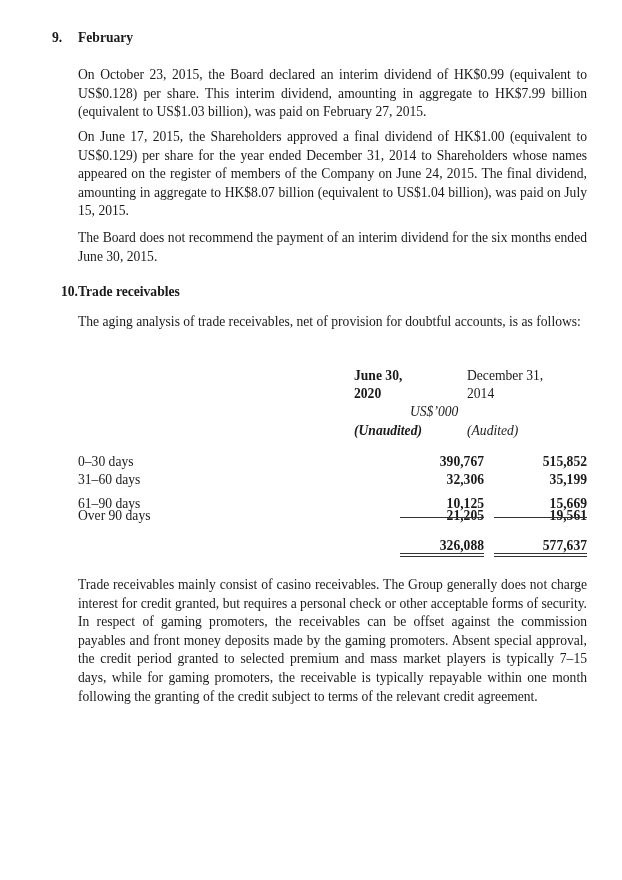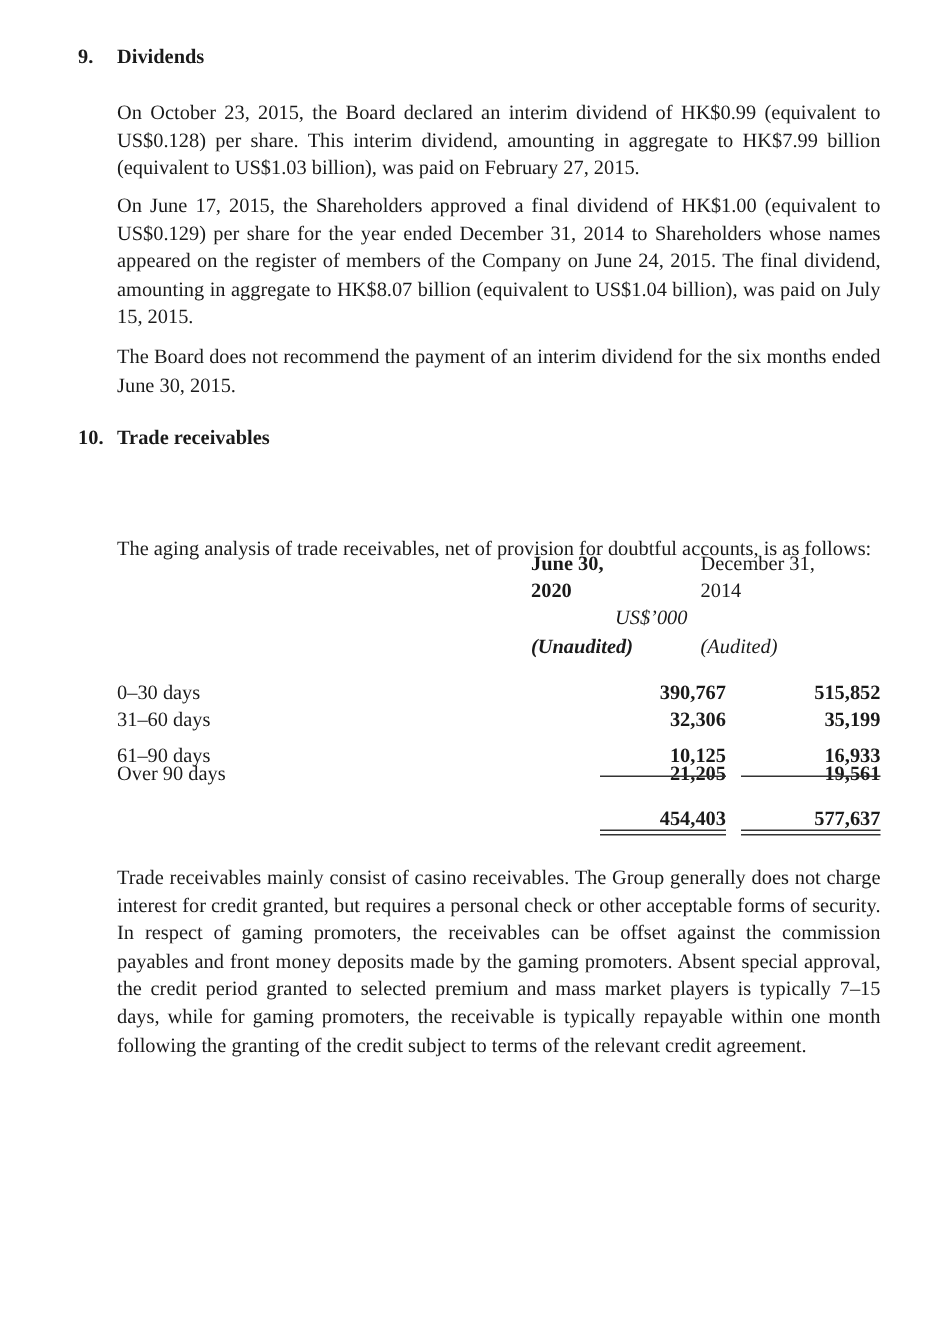--- a/index.html
+++ b/index.html
@@ -36,31 +36,31 @@
   .pagenum {
     position: absolute; top: 880px; left: 0; width: 622px; text-align: right;
     font-size: 11px; color: #333;
   }
 </style>
 </head>
 <body>
 
 <div class="heading" style="top:30px;">
   <span class="num">9.</span>
-  <span>Dividends</span>
+  <span>February</span>
 </div>
 <p class="para" style="top:66px;">On October 23, 2015, the Board declared an interim dividend of HK$0.99 (equivalent to US$0.128) per share. This interim dividend, amounting in aggregate to HK$7.99 billion (equivalent to US$1.03 billion), was paid on February 27, 2015.</p>
 <p class="para" style="top:128px;">On June 17, 2015, the Shareholders approved a final dividend of HK$1.00 (equivalent to US$0.129) per share for the year ended December 31, 2014 to Shareholders whose names appeared on the register of members of the Company on June 24, 2015. The final dividend, amounting in aggregate to HK$8.07 billion (equivalent to US$1.04 billion), was paid on July 15, 2015.</p>
 <p class="para" style="top:229px;">The Board does not recommend the payment of an interim dividend for the six months ended June 30, 2015.</p>
 
-<div class="heading" style="top:284px;">
+<div class="heading" style="top:284px;text-align:right;">
   <span class="num">10.</span>
   <span>Trade receivables</span>
 </div>
-<p class="para" style="top:313px;margin-top:44px;">The aging analysis of trade receivables, net of provision for doubtful accounts, is as follows:</p>
+<p class="para" style="top:313px;">The aging analysis of trade receivables, net of provision for doubtful accounts, is as follows:</p>
 
 <div class="table">
   <div class="hdr col1 bold" style="top:0px;">June 30,</div>
   <div class="hdr col2" style="top:0px;">December 31,</div>
   <div class="hdr col1 bold" style="top:18px;">2020</div>
   <div class="hdr col2" style="top:18px;">2014</div>
   <div class="hdr ital" style="top:36px; right:57px; width:120px;">US$’000</div>
   <div class="hdr col1 bold ital" style="top:55px;">(Unaudited)</div>
   <div class="hdr col2 ital" style="top:55px;">(Audited)</div>
 
@@ -70,33 +70,33 @@
     <span class="v2">515,852</span>
   </div>
   <div class="row" style="top:104px;">
     <span class="lbl">31–60 days</span>
     <span class="v1">32,306</span>
     <span class="v2">35,199</span>
   </div>
   <div class="row" style="top:128px;text-align:right;">
     <span class="lbl">61–90 days</span>
     <span class="v1">10,125</span>
-    <span class="v2">16,933</span>
+    <span class="v2">15,669</span>
   </div>
   <div class="row" style="top:140px;">
     <span class="lbl">Over 90 days</span>
     <span class="v1">21,205</span>
     <span class="v2">19,561</span>
   </div>
 
   <div class="rule" style="top:150px; left:322px; width:84px;"></div>
   <div class="rule" style="top:150px; left:416px; width:93px;"></div>
 
   <div class="row" style="top:170px;">
-    <span class="v1">454,403</span>
+    <span class="v1">326,088</span>
     <span class="v2">577,637</span>
   </div>
 
   <div class="dbl" style="top:186px; left:322px; width:84px;"></div>
   <div class="dbl" style="top:186px; left:416px; width:93px;"></div>
 </div>
 
 <p class="para" style="top:576px;">Trade receivables mainly consist of casino receivables. The Group generally does not charge interest for credit granted, but requires a personal check or other acceptable forms of security. In respect of gaming promoters, the receivables can be offset against the commission payables and front money deposits made by the gaming promoters. Absent special approval, the credit period granted to selected premium and mass market players is typically 7–15 days, while for gaming promoters, the receivable is typically repayable within one month following the granting of the credit subject to terms of the relevant credit agreement.</p>
 
 <div class="pagenum">25</div>

